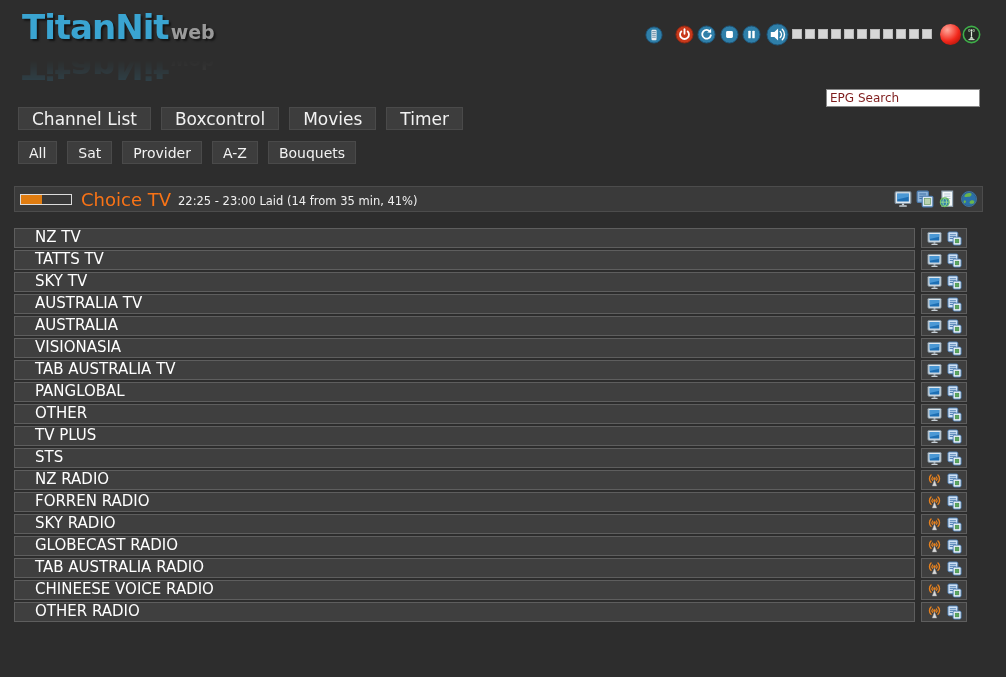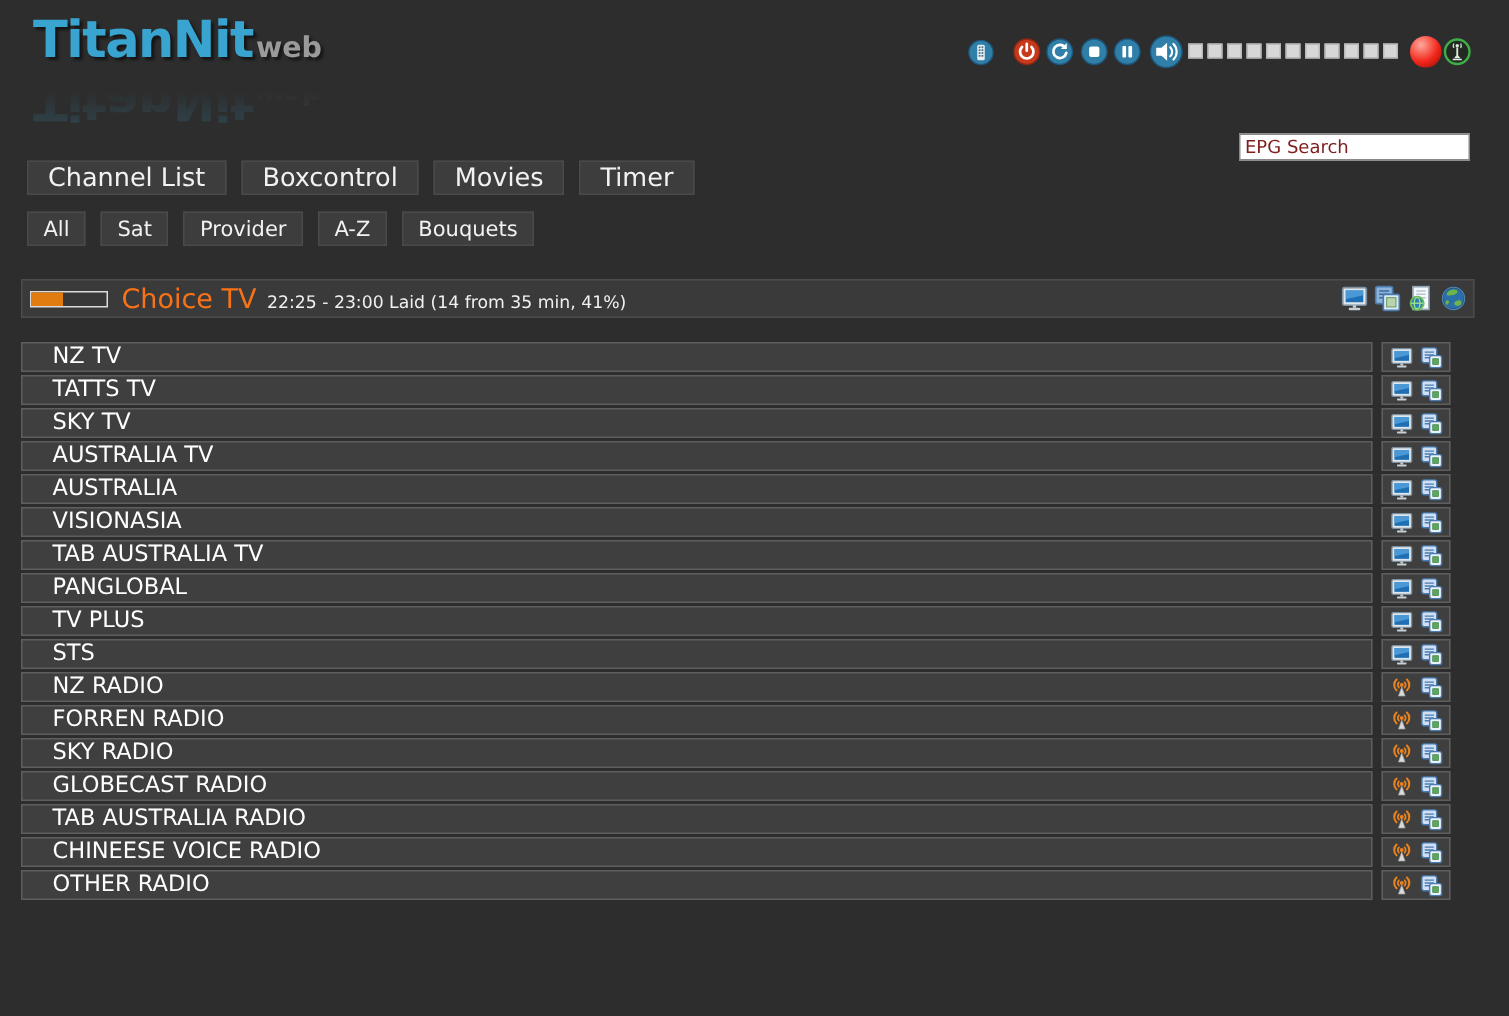--- a/index.html
+++ b/index.html
@@ -414,20 +414,43 @@
         <svg viewBox="0 0 16 16">
             <rect x="1" y="1" width="10.5" height="10.5" rx="1.5" fill="#cfe0f4" stroke="#4a7cb0"></rect>
         <path d="M3 4h6.5M3 6h6.5M3 8h4" stroke="#4a7cb0" stroke-width="1"></path>
         <rect x="6.5" y="6.5" width="8.5" height="8.5" rx="1.5" fill="#e9f1fa" stroke="#4a7cb0"></rect>
         <rect x="8.7" y="8.7" width="4" height="4" fill="#59a85e" stroke="#3c7f41" stroke-width=".5"></rect>
           </svg>
       </span>
     </div>
   </div>
     <div class="row tv">
+    <div class="row-name"><span class="row-label">OTHER</span></div>
+    <div class="row-icons">
+      <span class="ricon tv-i">
+        <svg viewBox="0 0 16 16">
+            <rect x="1" y="1.5" width="14" height="10.5" rx="1" fill="#dfe7ee" stroke="#7d8e9c"></rect>
+        <rect x="2.8" y="3.2" width="10.4" height="7" fill="#1e6fb4"></rect>
+        <path d="M2.8 3.2h10.4v2.8l-10.4 2.4z" fill="#5aa6e0" opacity=".75"></path>
+        <path d="M8 12v1.5" stroke="#c6cfd6" stroke-width="2"></path>
+        <rect x="4.6" y="13.5" width="6.8" height="1.4" rx="0.5" fill="#c6cfd6"></rect>
+          </svg>
+      </span>
+
+      <span class="ricon">
+        <svg viewBox="0 0 16 16">
+            <rect x="1" y="1" width="10.5" height="10.5" rx="1.5" fill="#cfe0f4" stroke="#4a7cb0"></rect>
+        <path d="M3 4h6.5M3 6h6.5M3 8h4" stroke="#4a7cb0" stroke-width="1"></path>
+        <rect x="6.5" y="6.5" width="8.5" height="8.5" rx="1.5" fill="#e9f1fa" stroke="#4a7cb0"></rect>
+        <rect x="8.7" y="8.7" width="4" height="4" fill="#59a85e" stroke="#3c7f41" stroke-width=".5"></rect>
+          </svg>
+      </span>
+    </div>
+  </div>
+    <div class="row tv">
     <div class="row-name"><span class="row-label">TV PLUS</span></div>
     <div class="row-icons">
       <span class="ricon tv-i">
         <svg viewBox="0 0 16 16">
             <rect x="1" y="1.5" width="14" height="10.5" rx="1" fill="#dfe7ee" stroke="#7d8e9c"></rect>
         <rect x="2.8" y="3.2" width="10.4" height="7" fill="#1e6fb4"></rect>
         <path d="M2.8 3.2h10.4v2.8l-10.4 2.4z" fill="#5aa6e0" opacity=".75"></path>
         <path d="M8 12v1.5" stroke="#c6cfd6" stroke-width="2"></path>
         <rect x="4.6" y="13.5" width="6.8" height="1.4" rx="0.5" fill="#c6cfd6"></rect>
           </svg>

